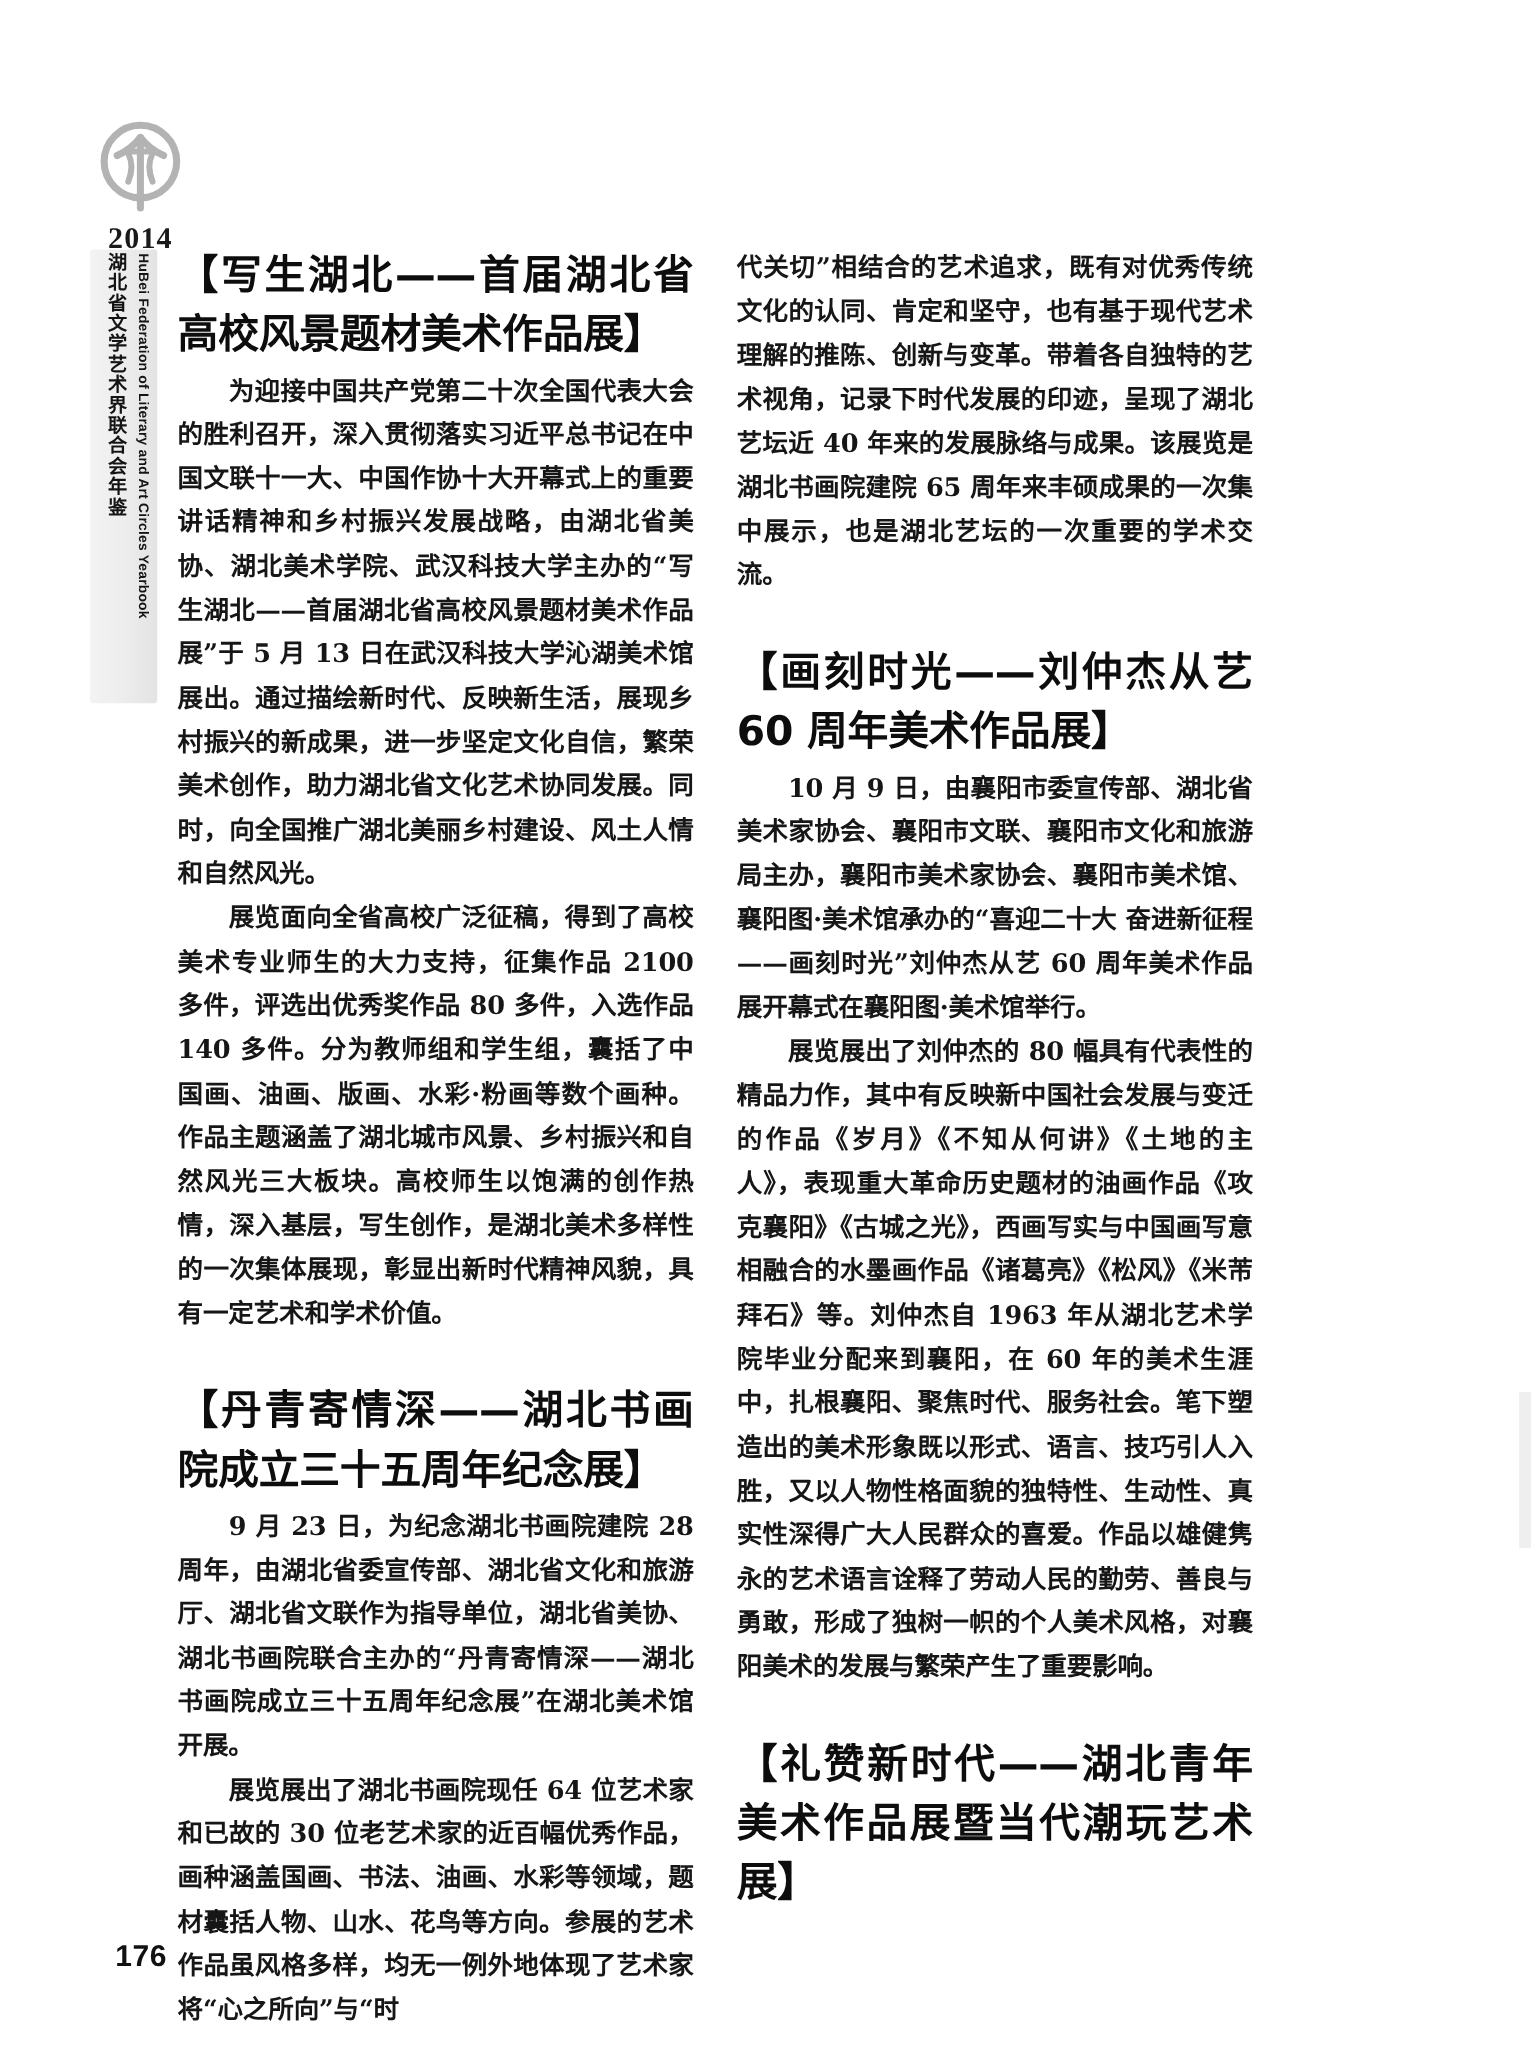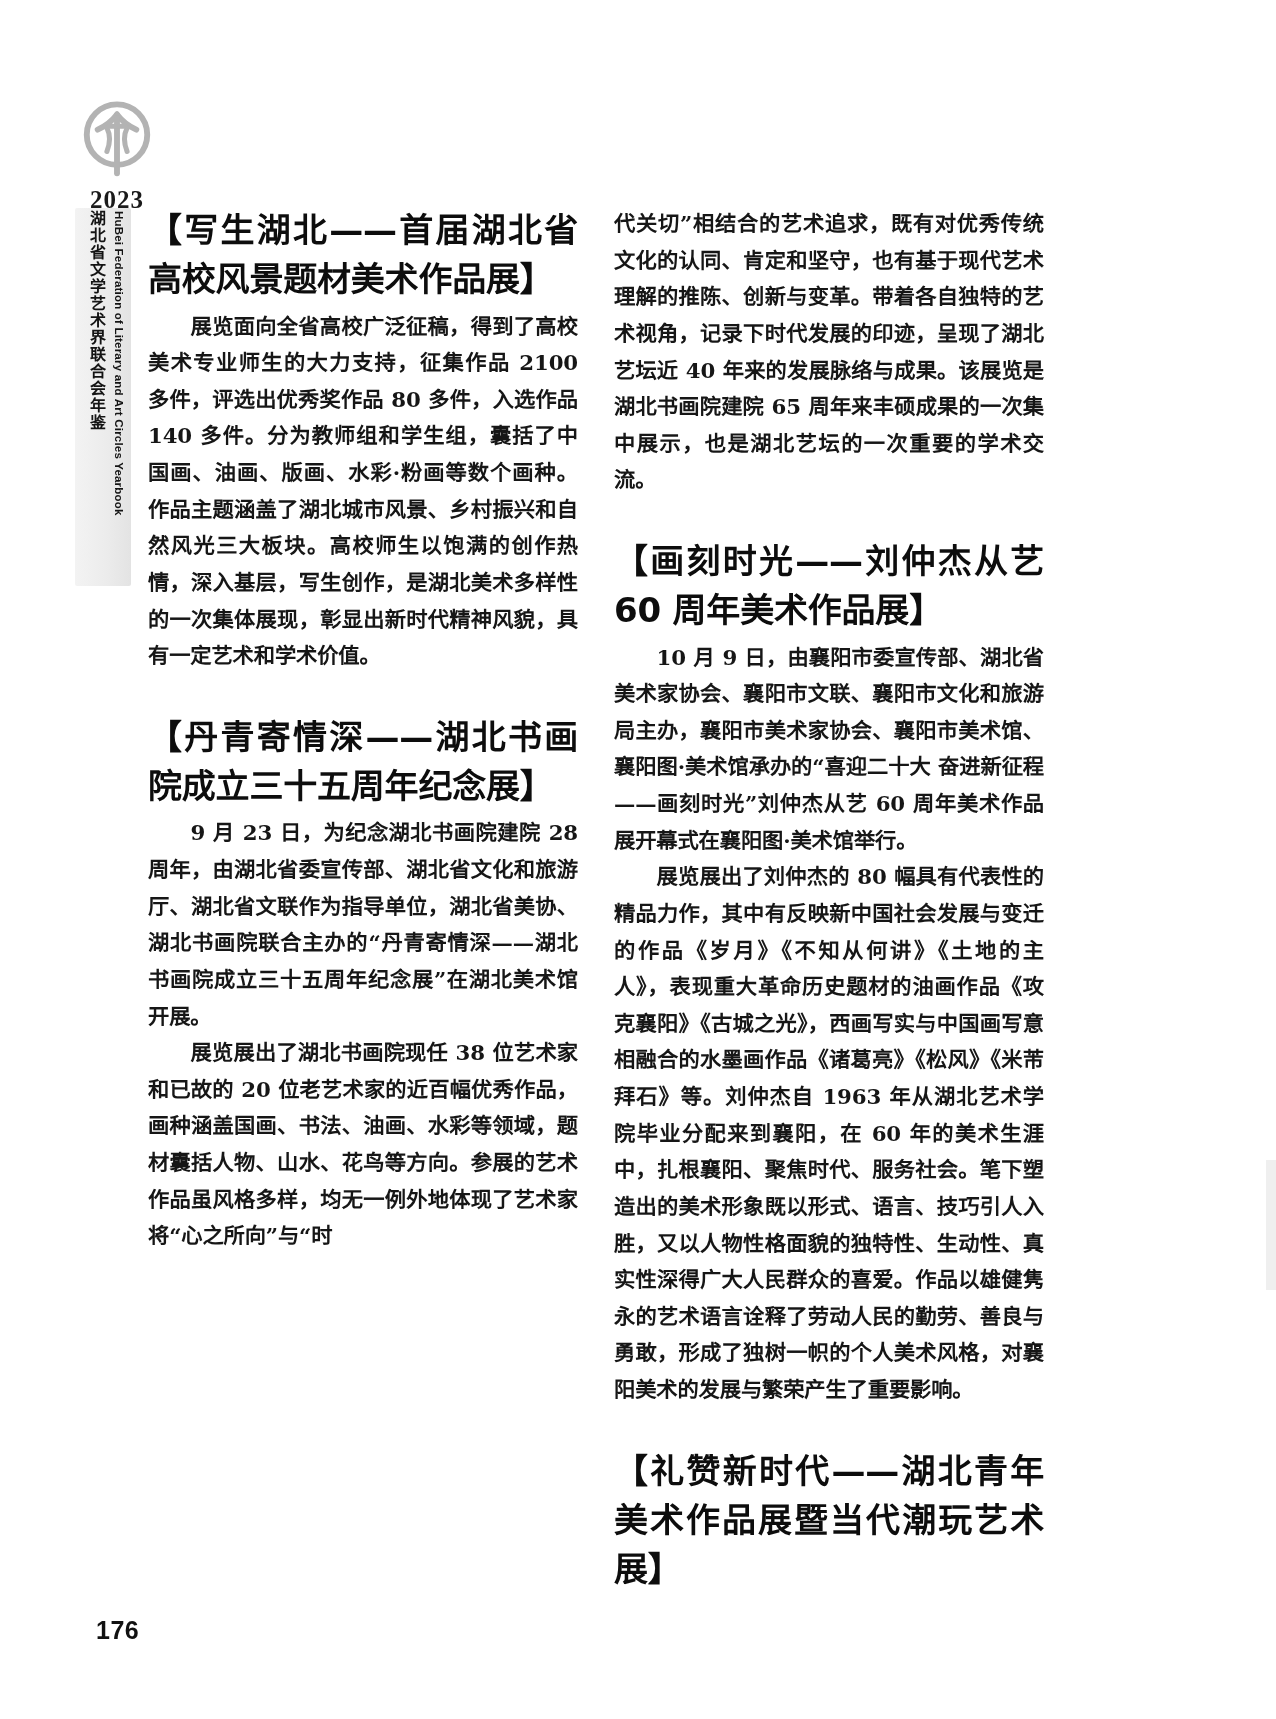--- a/index.html
+++ b/index.html
@@ -152,35 +152,36 @@
   <div class="emblem-block">
     <svg class="emblem-mark" viewBox="0 0 100 100" aria-hidden="true">
       <circle cx="50" cy="46" r="36" fill="none" stroke="#b3b3b3" stroke-width="7"></circle>
       <path d="M50 22 C44 30 36 36 27 40" fill="none" stroke="#b3b3b3" stroke-width="7" stroke-linecap="round"></path>
       <path d="M50 22 C56 30 64 36 73 40" fill="none" stroke="#b3b3b3" stroke-width="7" stroke-linecap="round"></path>
       <path d="M50 26 L50 92" fill="none" stroke="#b3b3b3" stroke-width="7" stroke-linecap="round"></path>
       <path d="M38 38 C42 46 42 56 38 66" fill="none" stroke="#b3b3b3" stroke-width="6" stroke-linecap="round"></path>
       <path d="M62 38 C58 46 58 56 62 66" fill="none" stroke="#b3b3b3" stroke-width="6" stroke-linecap="round"></path>
       <path d="M40 36 L60 36" fill="none" stroke="#b3b3b3" stroke-width="6" stroke-linecap="round"></path>
     </svg>
-    <div class="emblem-year">2023</div>
+    <div class="emblem-year">2014</div>
   </div>
 
   <div class="side-tab">
     <div class="side-tab-cn">湖北省文学艺术界联合会年鉴</div>
     <div class="side-tab-en">HuBei Federation of Literary and Art Circles Yearbook</div>
   </div>
 
   <div class="col col-left">
     <h2 class="sec-title">【写生湖北——首届湖北省高校风景题材美术作品展】</h2>
+    <p class="body">为迎接中国共产党第二十次全国代表大会的胜利召开，深入贯彻落实习近平总书记在中国文联十一大、中国作协十大开幕式上的重要讲话精神和乡村振兴发展战略，由湖北省美协、湖北美术学院、武汉科技大学主办的“写生湖北——首届湖北省高校风景题材美术作品展”于 5 月 13 日在武汉科技大学沁湖美术馆展出。通过描绘新时代、反映新生活，展现乡村振兴的新成果，进一步坚定文化自信，繁荣美术创作，助力湖北省文化艺术协同发展。同时，向全国推广湖北美丽乡村建设、风土人情和自然风光。</p>
     <p class="body">展览面向全省高校广泛征稿，得到了高校美术专业师生的大力支持，征集作品 2100 多件，评选出优秀奖作品 80 多件，入选作品 140 多件。分为教师组和学生组，囊括了中国画、油画、版画、水彩·粉画等数个画种。作品主题涵盖了湖北城市风景、乡村振兴和自然风光三大板块。高校师生以饱满的创作热情，深入基层，写生创作，是湖北美术多样性的一次集体展现，彰显出新时代精神风貌，具有一定艺术和学术价值。</p>
 
     <h2 class="sec-title spaced">【丹青寄情深——湖北书画院成立三十五周年纪念展】</h2>
     <p class="body">9 月 23 日，为纪念湖北书画院建院 28 周年，由湖北省委宣传部、湖北省文化和旅游厅、湖北省文联作为指导单位，湖北省美协、湖北书画院联合主办的“丹青寄情深——湖北书画院成立三十五周年纪念展”在湖北美术馆开展。</p>
-    <p class="body">展览展出了湖北书画院现任 38 位艺术家和已故的 20 位老艺术家的近百幅优秀作品，画种涵盖国画、书法、油画、水彩等领域，题材囊括人物、山水、花鸟等方向。参展的艺术作品虽风格多样，均无一例外地体现了艺术家将“心之所向”与“时</p>
+    <p class="body">展览展出了湖北书画院现任 64 位艺术家和已故的 30 位老艺术家的近百幅优秀作品，画种涵盖国画、书法、油画、水彩等领域，题材囊括人物、山水、花鸟等方向。参展的艺术作品虽风格多样，均无一例外地体现了艺术家将“心之所向”与“时</p>
   </div>
 
   <div class="col col-right">
     <p class="body cont">代关切”相结合的艺术追求，既有对优秀传统文化的认同、肯定和坚守，也有基于现代艺术理解的推陈、创新与变革。带着各自独特的艺术视角，记录下时代发展的印迹，呈现了湖北艺坛近 40 年来的发展脉络与成果。该展览是湖北书画院建院 65 周年来丰硕成果的一次集中展示，也是湖北艺坛的一次重要的学术交流。</p>
 
     <h2 class="sec-title spaced">【画刻时光——刘仲杰从艺 60 周年美术作品展】</h2>
     <p class="body">10 月 9 日，由襄阳市委宣传部、湖北省美术家协会、襄阳市文联、襄阳市文化和旅游局主办，襄阳市美术家协会、襄阳市美术馆、襄阳图·美术馆承办的“喜迎二十大 奋进新征程——画刻时光”刘仲杰从艺 60 周年美术作品展开幕式在襄阳图·美术馆举行。</p>
     <p class="body">展览展出了刘仲杰的 80 幅具有代表性的精品力作，其中有反映新中国社会发展与变迁的作品《岁月》《不知从何讲》《土地的主人》，表现重大革命历史题材的油画作品《攻克襄阳》《古城之光》，西画写实与中国画写意相融合的水墨画作品《诸葛亮》《松风》《米芾拜石》等。刘仲杰自 1963 年从湖北艺术学院毕业分配来到襄阳，在 60 年的美术生涯中，扎根襄阳、聚焦时代、服务社会。笔下塑造出的美术形象既以形式、语言、技巧引人入胜，又以人物性格面貌的独特性、生动性、真实性深得广大人民群众的喜爱。作品以雄健隽永的艺术语言诠释了劳动人民的勤劳、善良与勇敢，形成了独树一帜的个人美术风格，对襄阳美术的发展与繁荣产生了重要影响。</p>
 
     <h2 class="sec-title spaced">【礼赞新时代——湖北青年美术作品展暨当代潮玩艺术展】</h2>

